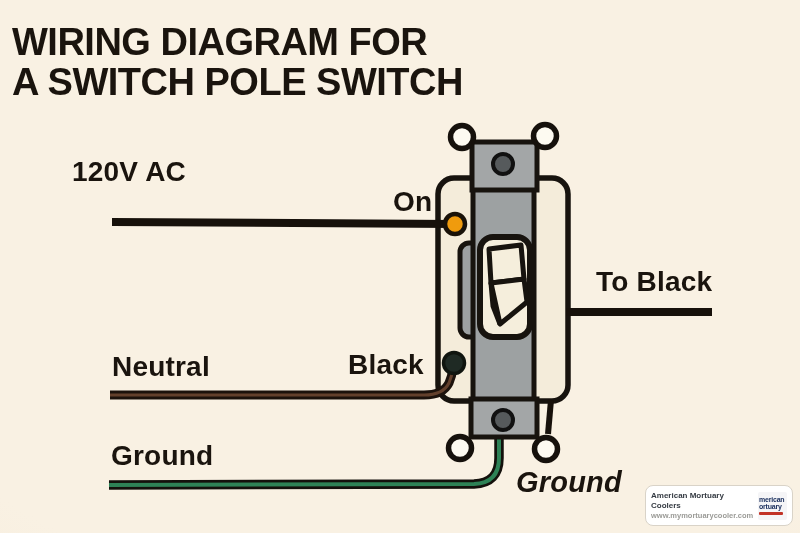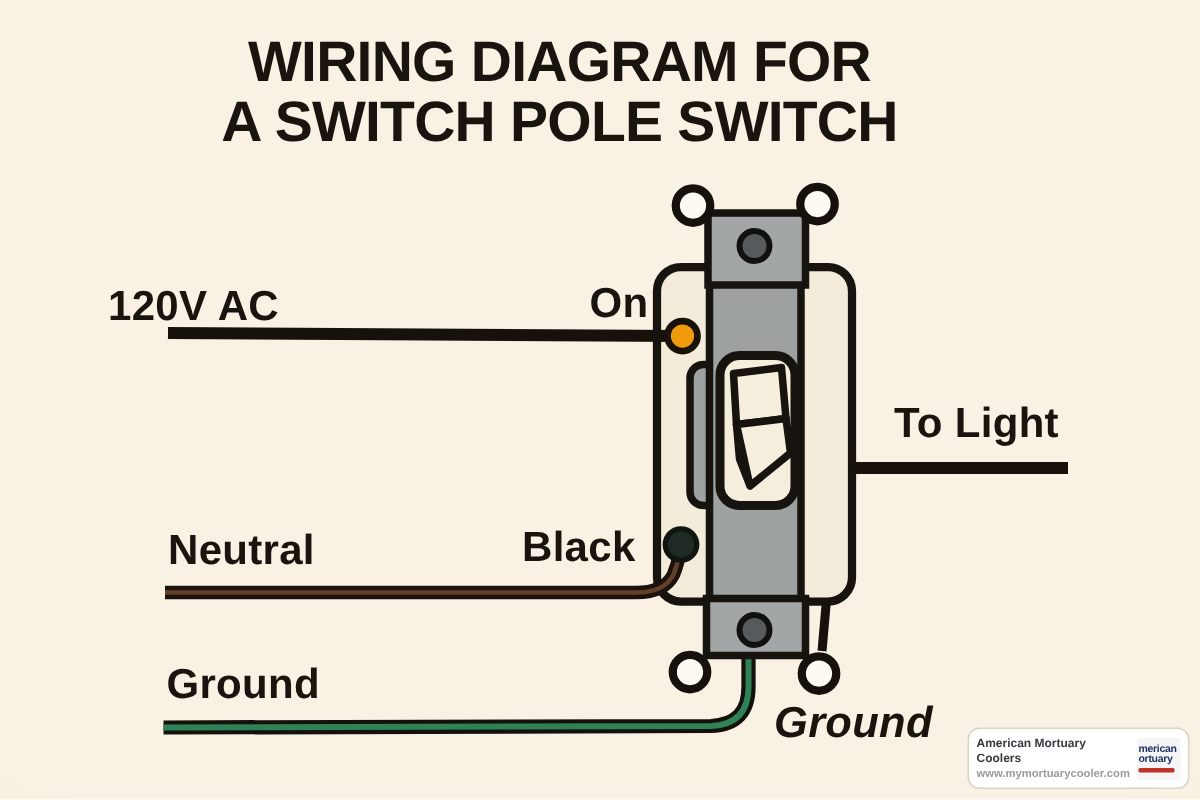--- a/index.html
+++ b/index.html
@@ -6,21 +6,21 @@
   body{
     width:800px;height:533px;overflow:hidden;position:relative;
     background:radial-gradient(130% 130% at 50% 42%, #f9f1e3 55%, #f3e7d4 100%);
     font-family:"Liberation Sans", sans-serif;
     color:#1a140e;
   }
   .stage{position:absolute;inset:0;}
   svg{position:absolute;left:0;top:0;}
   .label{position:absolute;font-weight:700;font-size:28px;letter-spacing:0.2px;white-space:nowrap;}
   .title{
-    position:absolute;top:22px;left:0;width:746px;text-align:center;
+    position:absolute;top:22px;left:12px;width:746px;text-align:left;
     font-size:38px;line-height:40px;font-weight:700;letter-spacing:-0.5px;
   }
   .ground-right{font-style:italic;font-size:29px;}
   .watermark{
     position:absolute;left:645px;top:485px;width:148px;height:41px;
     background:#ffffff;border:1.5px solid #d9d3c8;border-radius:8px;
     box-sizing:border-box;display:flex;align-items:center;gap:4px;
     padding:3px 5px;
   }
   .wm-text{display:flex;flex-direction:column;justify-content:center;line-height:1.25;}
@@ -79,27 +79,27 @@
 
     <circle cx="455" cy="224" r="10" stroke="#191209" stroke-width="4.5" fill="#f09b0d"></circle>
     <circle cx="454" cy="363" r="10.5" stroke="#10150f" stroke-width="3.5" fill="#1f2a24"></circle>
   </svg>
 
   <div class="title">
     <div>WIRING DIAGRAM FOR</div>
     <div>A SWITCH POLE SWITCH</div>
   </div>
 
-  <div class="label" style="left:72px;top:188px;">120V AC</div>
+  <div class="label" style="left:72px;top:156px;">120V AC</div>
   <div class="label" style="left:393px;top:146px;margin-top:40px;">On</div>
   <div class="label" style="left:112px;top:351px;">Neutral</div>
   <div class="label" style="left:348px;top:349px;">Black</div>
   <div class="label" style="left:111px;top:440px;">Ground</div>
   <div class="label ground-right" style="left:516px;top:466px;">Ground</div>
-  <div class="label" style="left:596px;top:266px;">To Light</div>
+  <div class="label" style="left:596px;top:266px;">To Black</div>
 
   <div class="watermark">
     <div class="wm-text">
       <div class="wm-name">American Mortuary Coolers</div>
       <div class="wm-url">www.mymortuarycooler.com</div>
     </div>
     <div class="wm-logo">
       <div class="wm-logo-line">merican</div>
       <div class="wm-logo-line">ortuary</div>
       <div class="wm-logo-red"></div>

